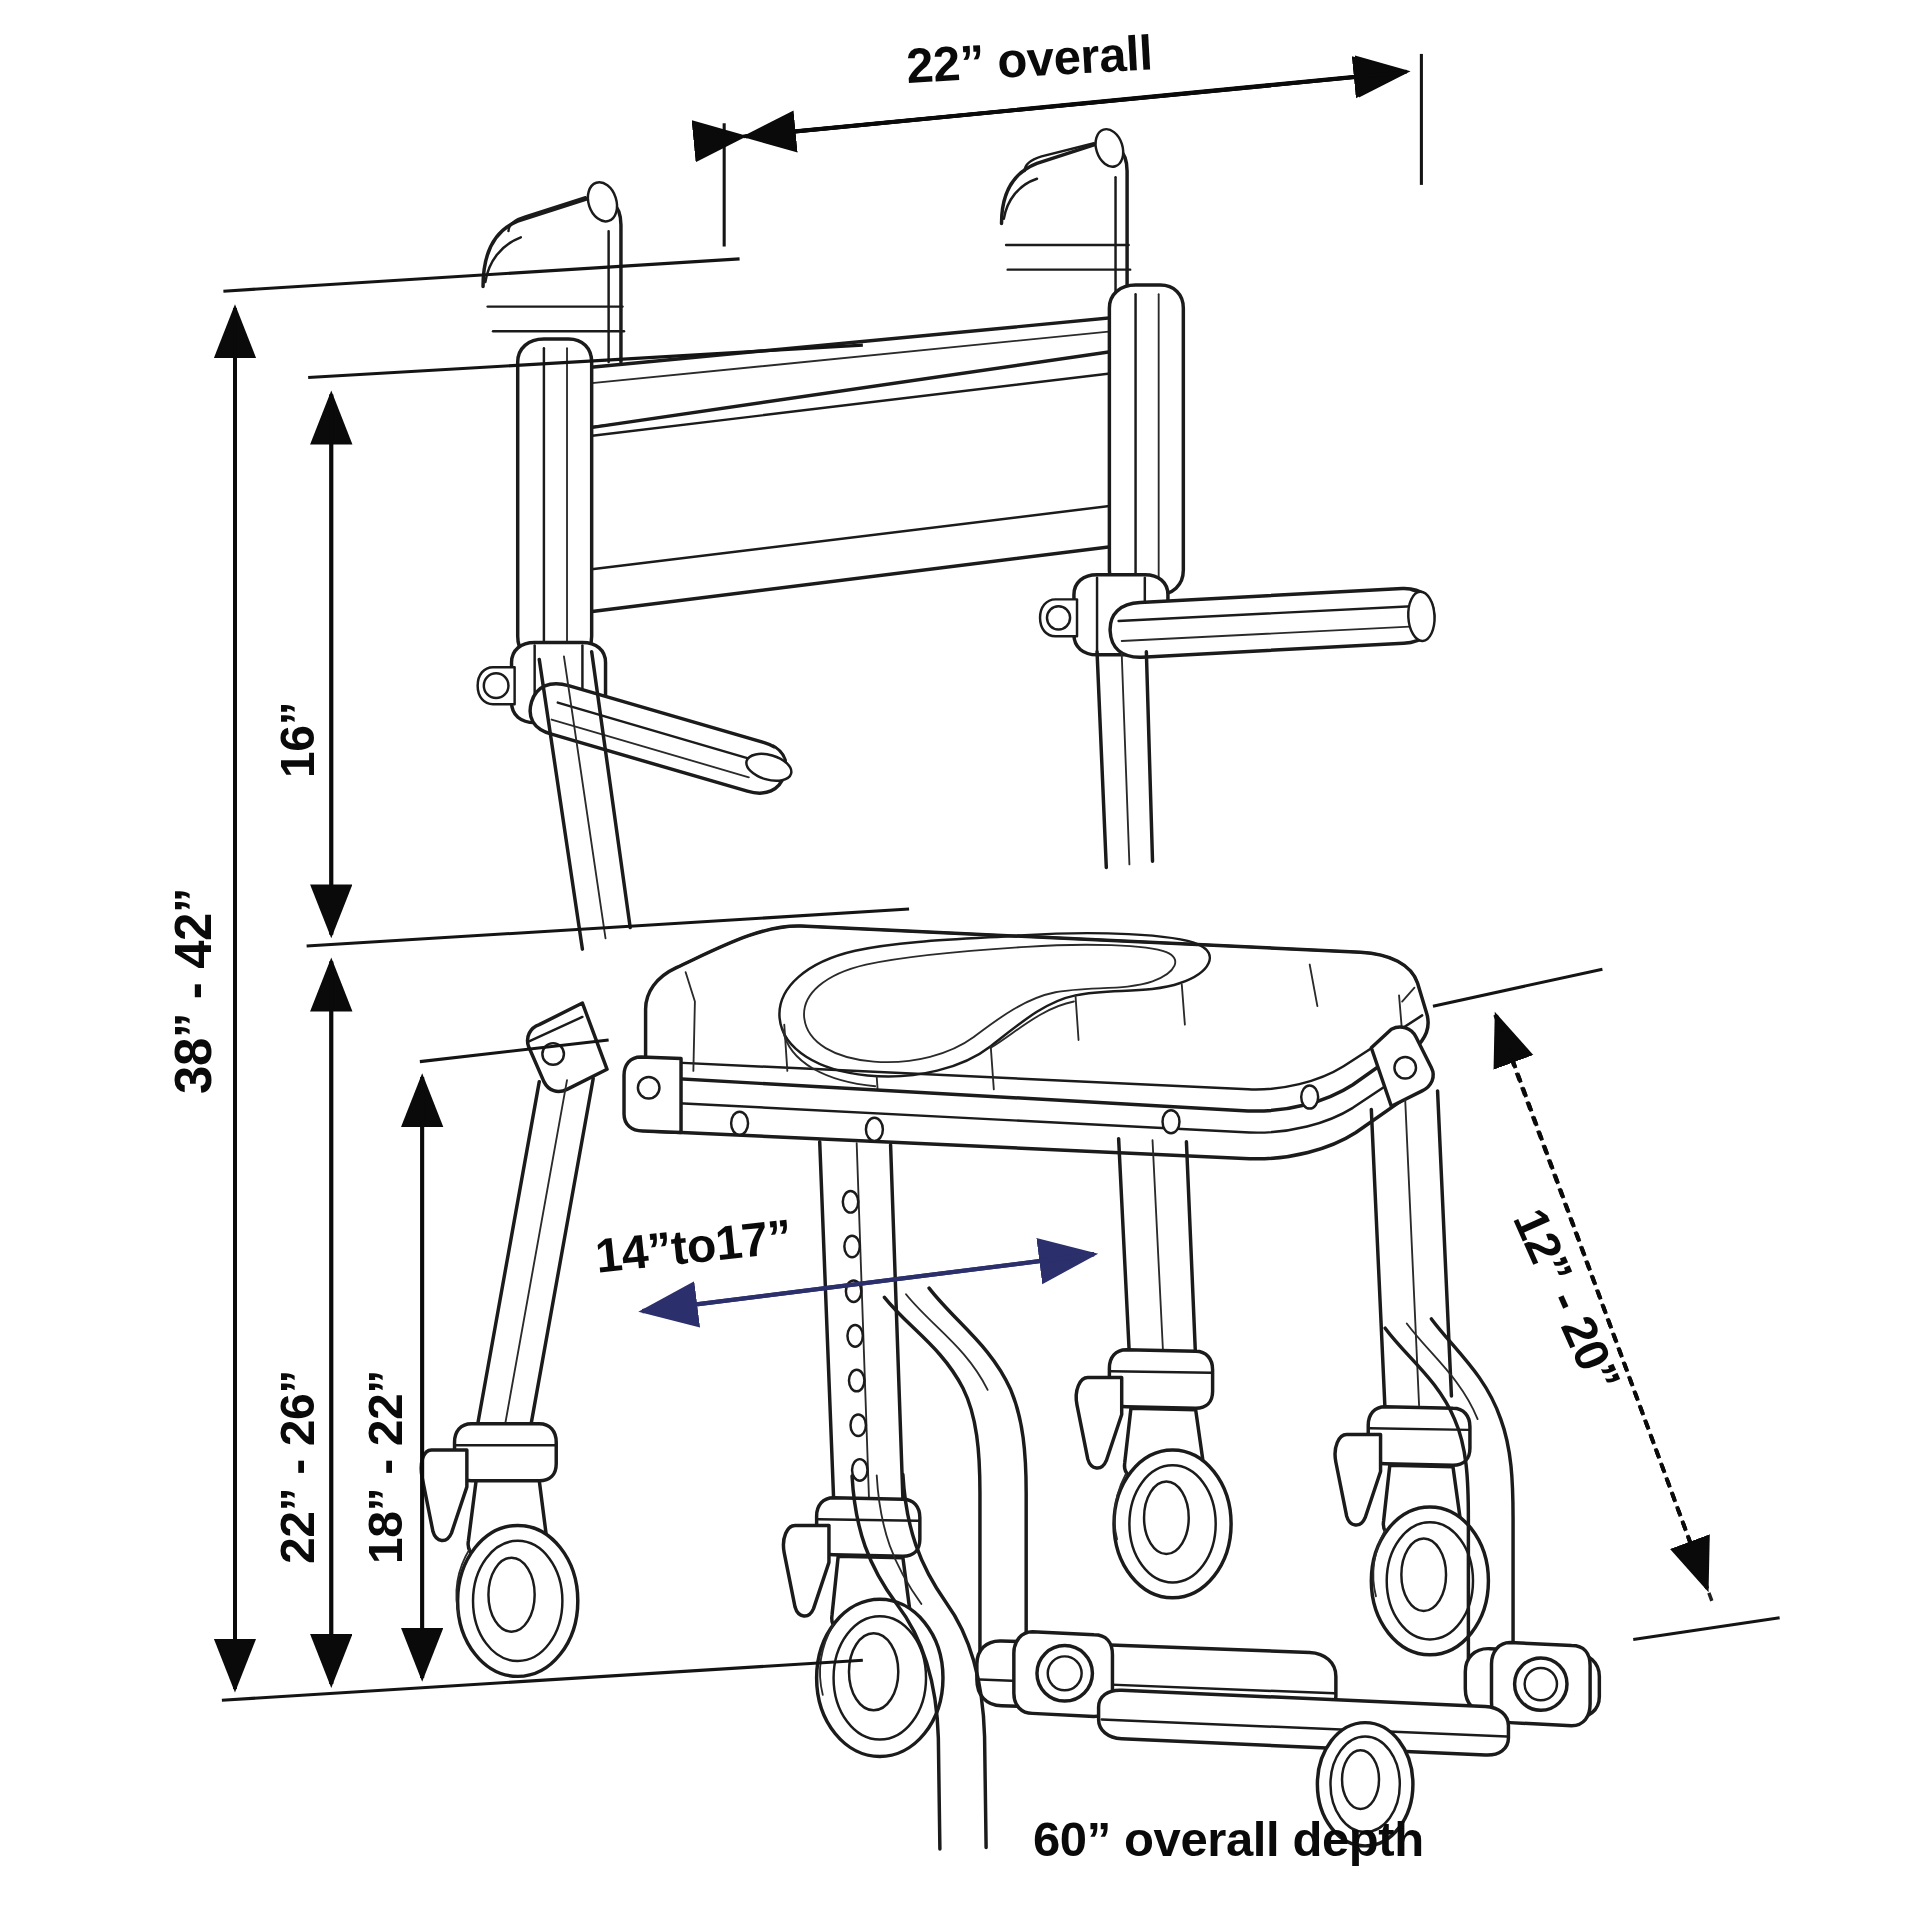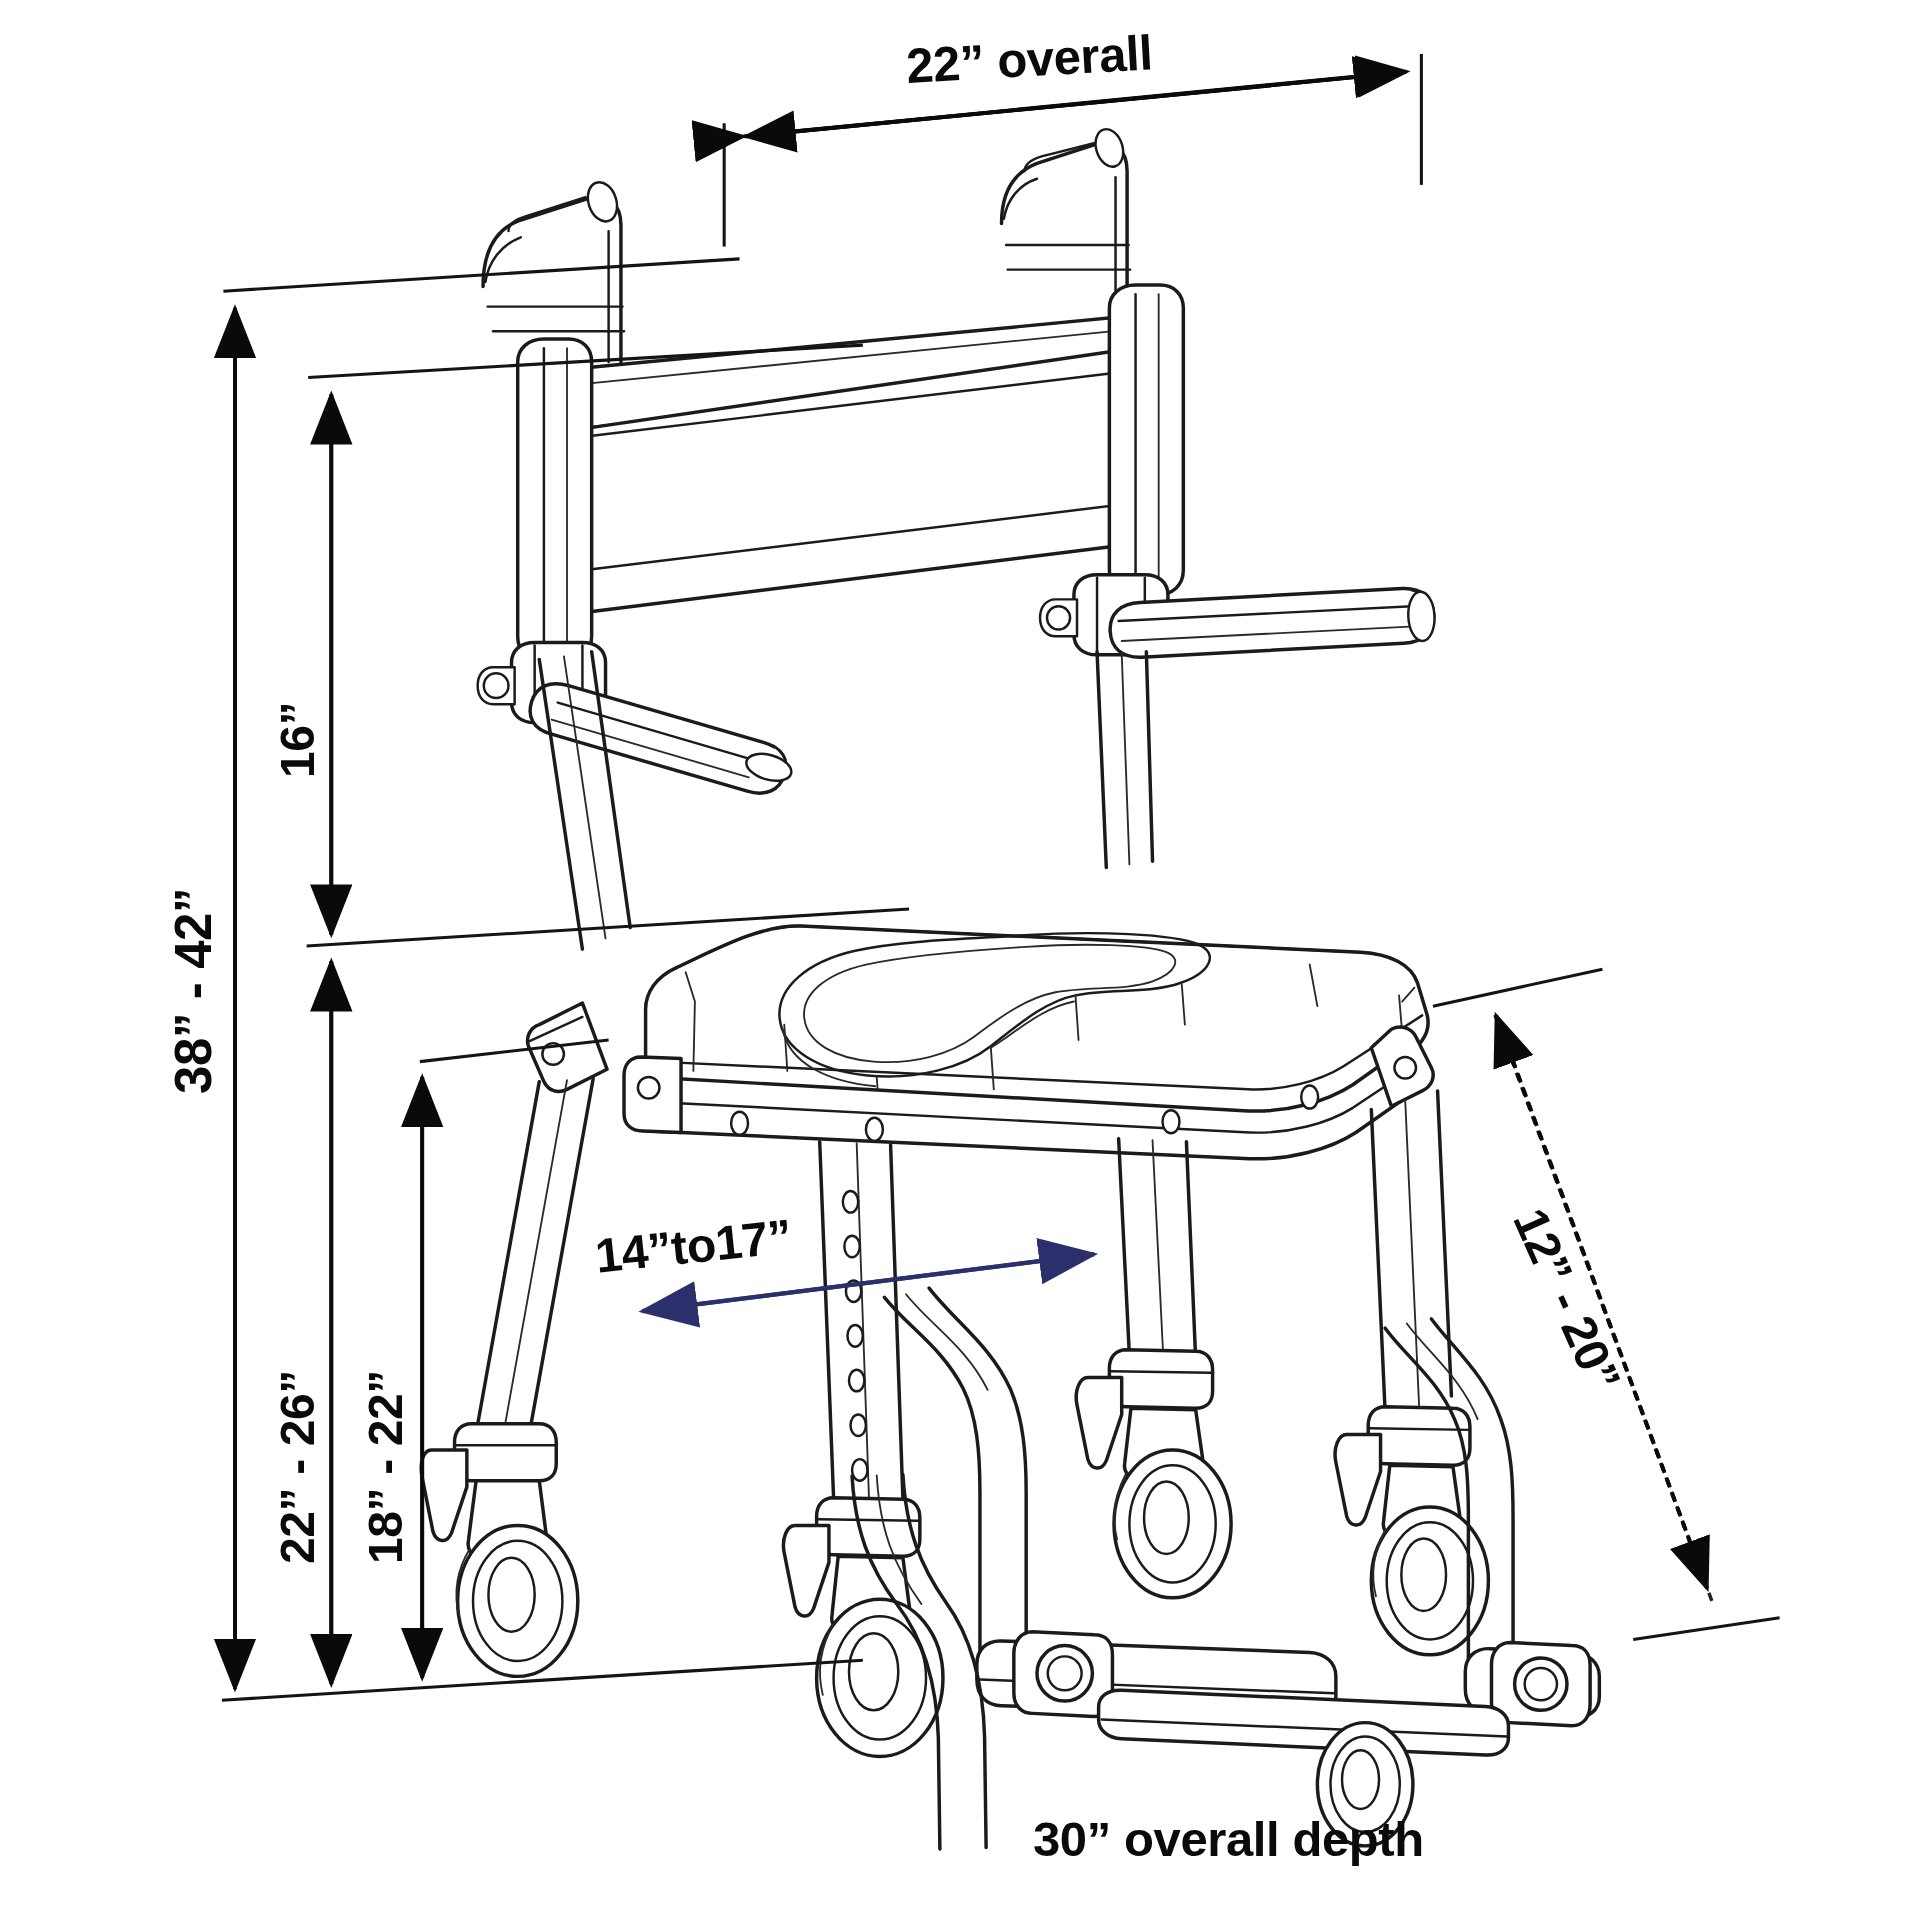--- a/index.html
+++ b/index.html
@@ -439,16 +439,16 @@
 
   </svg>
 
   <div class="dim-label lbl-22">22” overall</div>
   <div class="dim-label lbl-rot lbl-3842">38” - 42”</div>
   <div class="dim-label lbl-rot lbl-16">16”</div>
   <div class="dim-label lbl-rot lbl-2226">22” - 26”</div>
   <div class="dim-label lbl-rot lbl-1822">18” - 22”</div>
   <div class="dim-label lbl-1417">14”to17”</div>
   <div class="dim-label lbl-1220">12” - 20”</div>
-  <div class="dim-label lbl-40">30” overall depth</div>
+  <div class="dim-label lbl-40">60” overall depth</div>
 
 </div>
 
 
 </body></html>

